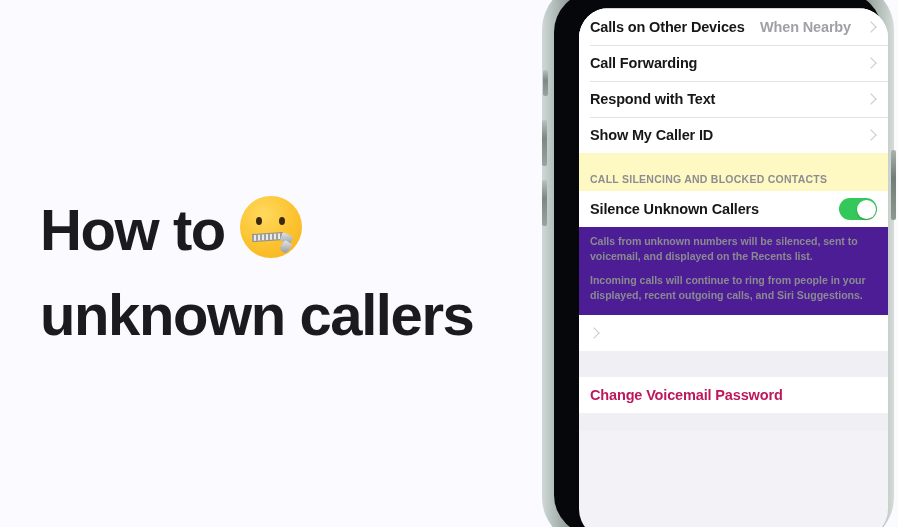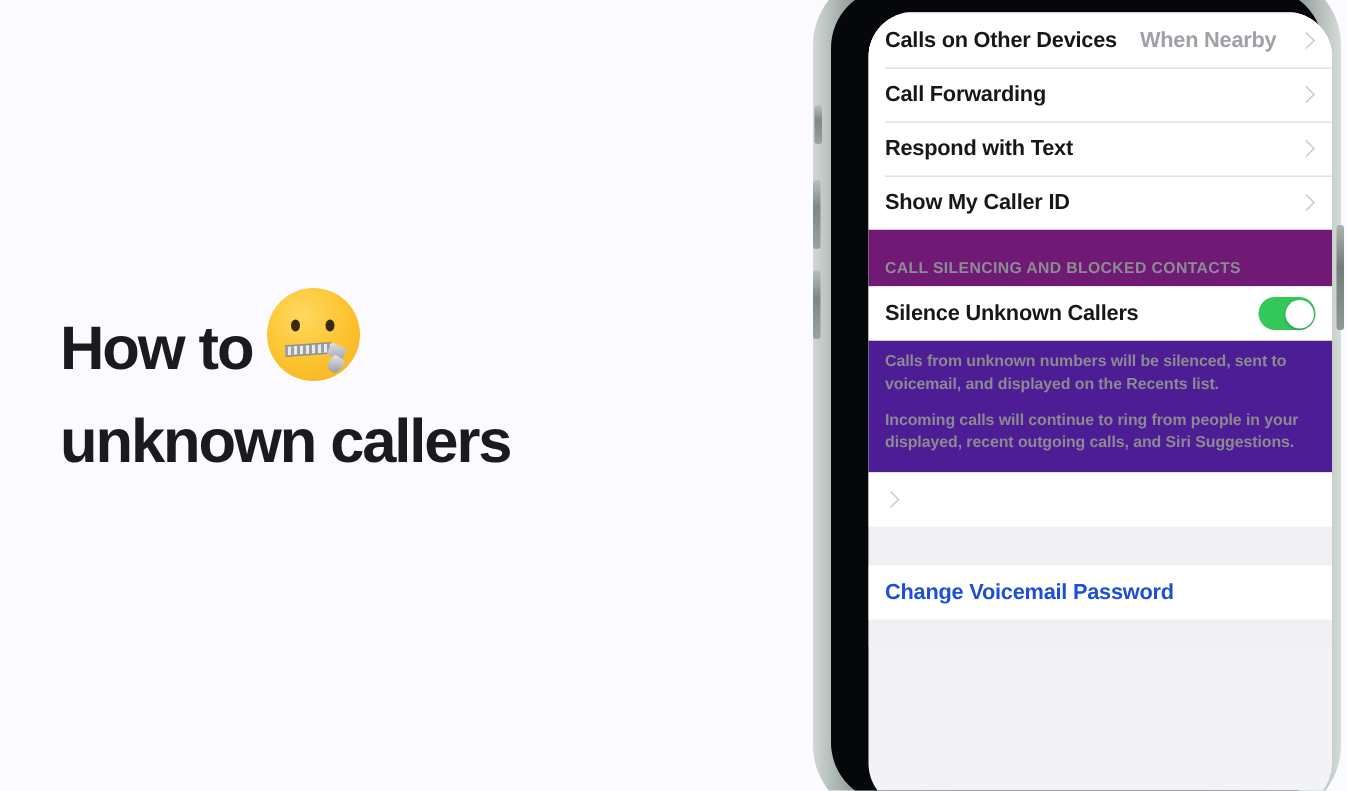--- a/index.html
+++ b/index.html
@@ -19,21 +19,21 @@
   #promo {
     position: absolute;
     left: 0; top: 0;
     width: 540px; height: 527px;
     background: #fbfbff;
   }
   #headline {
     position: absolute;
     left: 40px; top: 192px;
     width: 470px;
-    font-size: 41px;
+    font-size: 58px;
     font-weight: bold;
     line-height: 1.32;
     letter-spacing: -1.4px;
     color: #1b1b1f;
   }
   #headline .emoji-wrap {
     display: inline-block;
     vertical-align: -8px;
   }
   .zip-emoji {
@@ -172,21 +172,21 @@
   }
   .chev {
     width: 8px; height: 8px;
     border-right: 1.6px solid #c9c9ce;
     border-top: 1.6px solid #c9c9ce;
     transform: rotate(45deg);
     flex: 0 0 auto;
     margin-right: 2px;
   }
   .section-header {
-    background: #701a75;
+    background: #fef9c3;
     padding: 20px 11px 6px 11px;
     font-size: 10.5px;
     letter-spacing: 0.25px;
     color: #8c8c92;
     text-transform: uppercase;
     white-space: nowrap;
   }
   .footnote {
     background: #4c1d95;
     padding: 7px 11px 12px 11px;
@@ -294,21 +294,21 @@
           <div class="group">
             <div class="row">
               <span class="chev"></span>
             </div>
           </div>
 
           <div class="spacer-sm"></div>
 
           <div class="group">
             <div class="row">
-              <span class="row-link" style="color: #1d4ed8;">Change Voicemail Password</span>
+              <span class="row-link" style="color: #be185d;">Change Voicemail Password</span>
             </div>
           </div>
 
           <div class="spacer-xs"></div>
 
         </div>
       </div>
     </div>
   </div>
 

